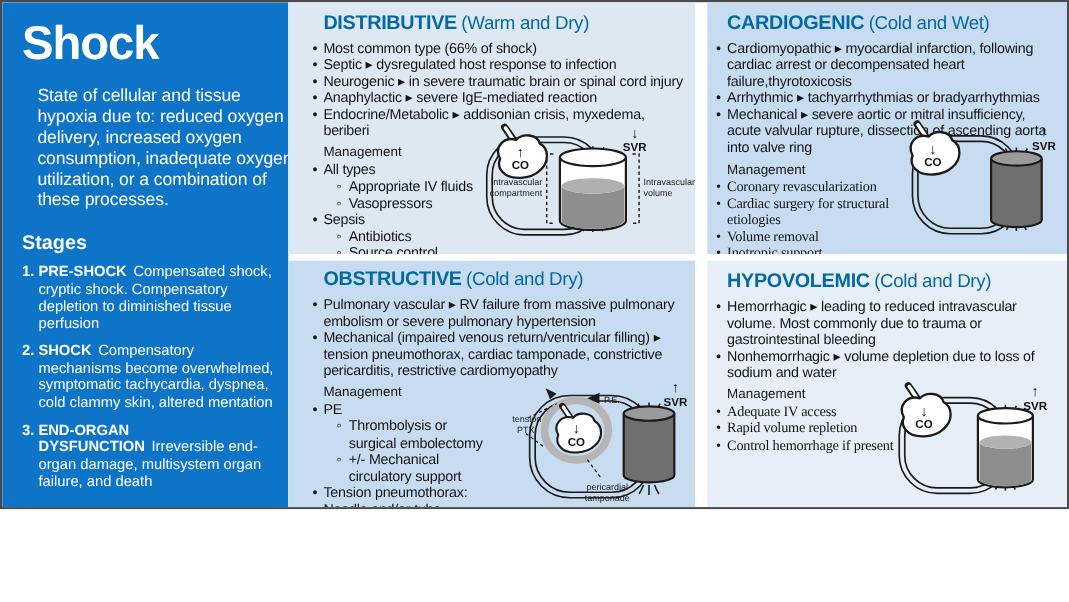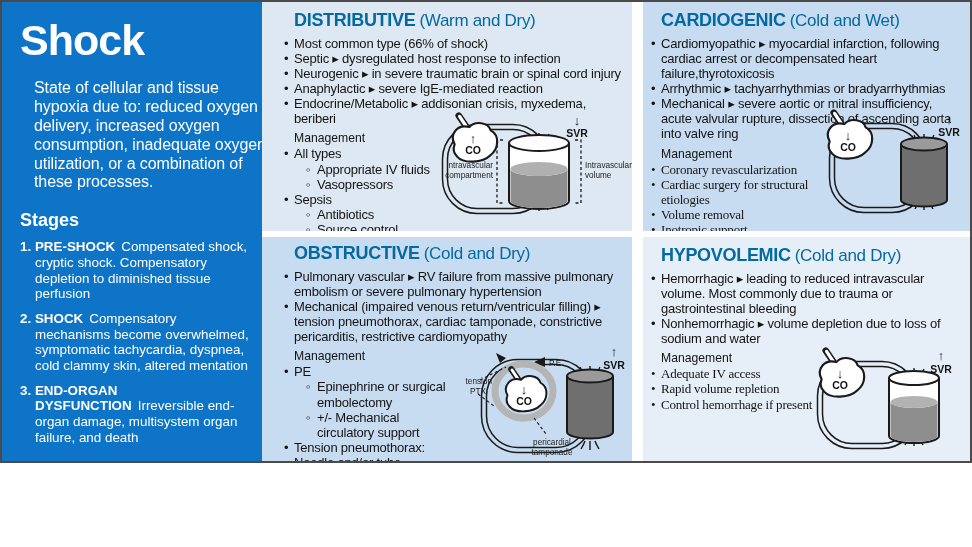--- a/index.html
+++ b/index.html
@@ -161,21 +161,21 @@
 
     <section class="quad q-obs">
       <h2><span>OBSTRUCTIVE</span><span class="sub">(Cold and Dry)</span></h2>
       <ul class="blt">
         <li>Pulmonary vascular ▸ RV failure from massive pulmonary embolism or severe pulmonary hypertension</li>
         <li>Mechanical (impaired venous return/ventricular filling) ▸ tension pneumothorax, cardiac tamponade, constrictive pericarditis, restrictive cardiomyopathy</li>
       </ul>
       <div class="mgmt-h">Management</div>
       <ul class="mgl">
         <li class="l1">PE</li>
-        <li class="l2">Epinephrine or surgical embolectomy</li>
+        <li class="l2">Thrombolysis or surgical embolectomy</li>
         <li class="l2">+/- Mechanical circulatory support</li>
         <li class="l1">Tension pneumothorax: Needle and/or tube thoracostomy</li>
         <li class="l1">Cardiac tamponade: pericardiocentesis</li>
       </ul>
       <svg class="dg dg-obs" width="188" height="136" viewBox="0 0 188 136">
         <rect x="42" y="30" width="106" height="88" rx="34" fill="none" stroke="#1a1a1a" stroke-width="6.5"></rect>
         <rect x="42" y="30" width="106" height="88" rx="34" fill="none" stroke="#c7dcf0" stroke-width="3.5"></rect>
         <path d="M138,35 q3,5 4,9 M148,34 v10 M158,35 q-3,5 -4,9 M139,117 q3,-5 4,-8 M148,118 v-9 M157,117 q-3,-5 -4,-8" stroke="#1a1a1a" stroke-width="1.4" fill="none"></path>
         <path d="M125,44 L125,100 A23,6.5 0 0 0 171,100 L171,44" fill="#6f6f6f" stroke="#1a1a1a" stroke-width="2"></path>
         <ellipse cx="148" cy="44" rx="23" ry="6.5" fill="#9a9a9a" stroke="#1a1a1a" stroke-width="2"></ellipse>

